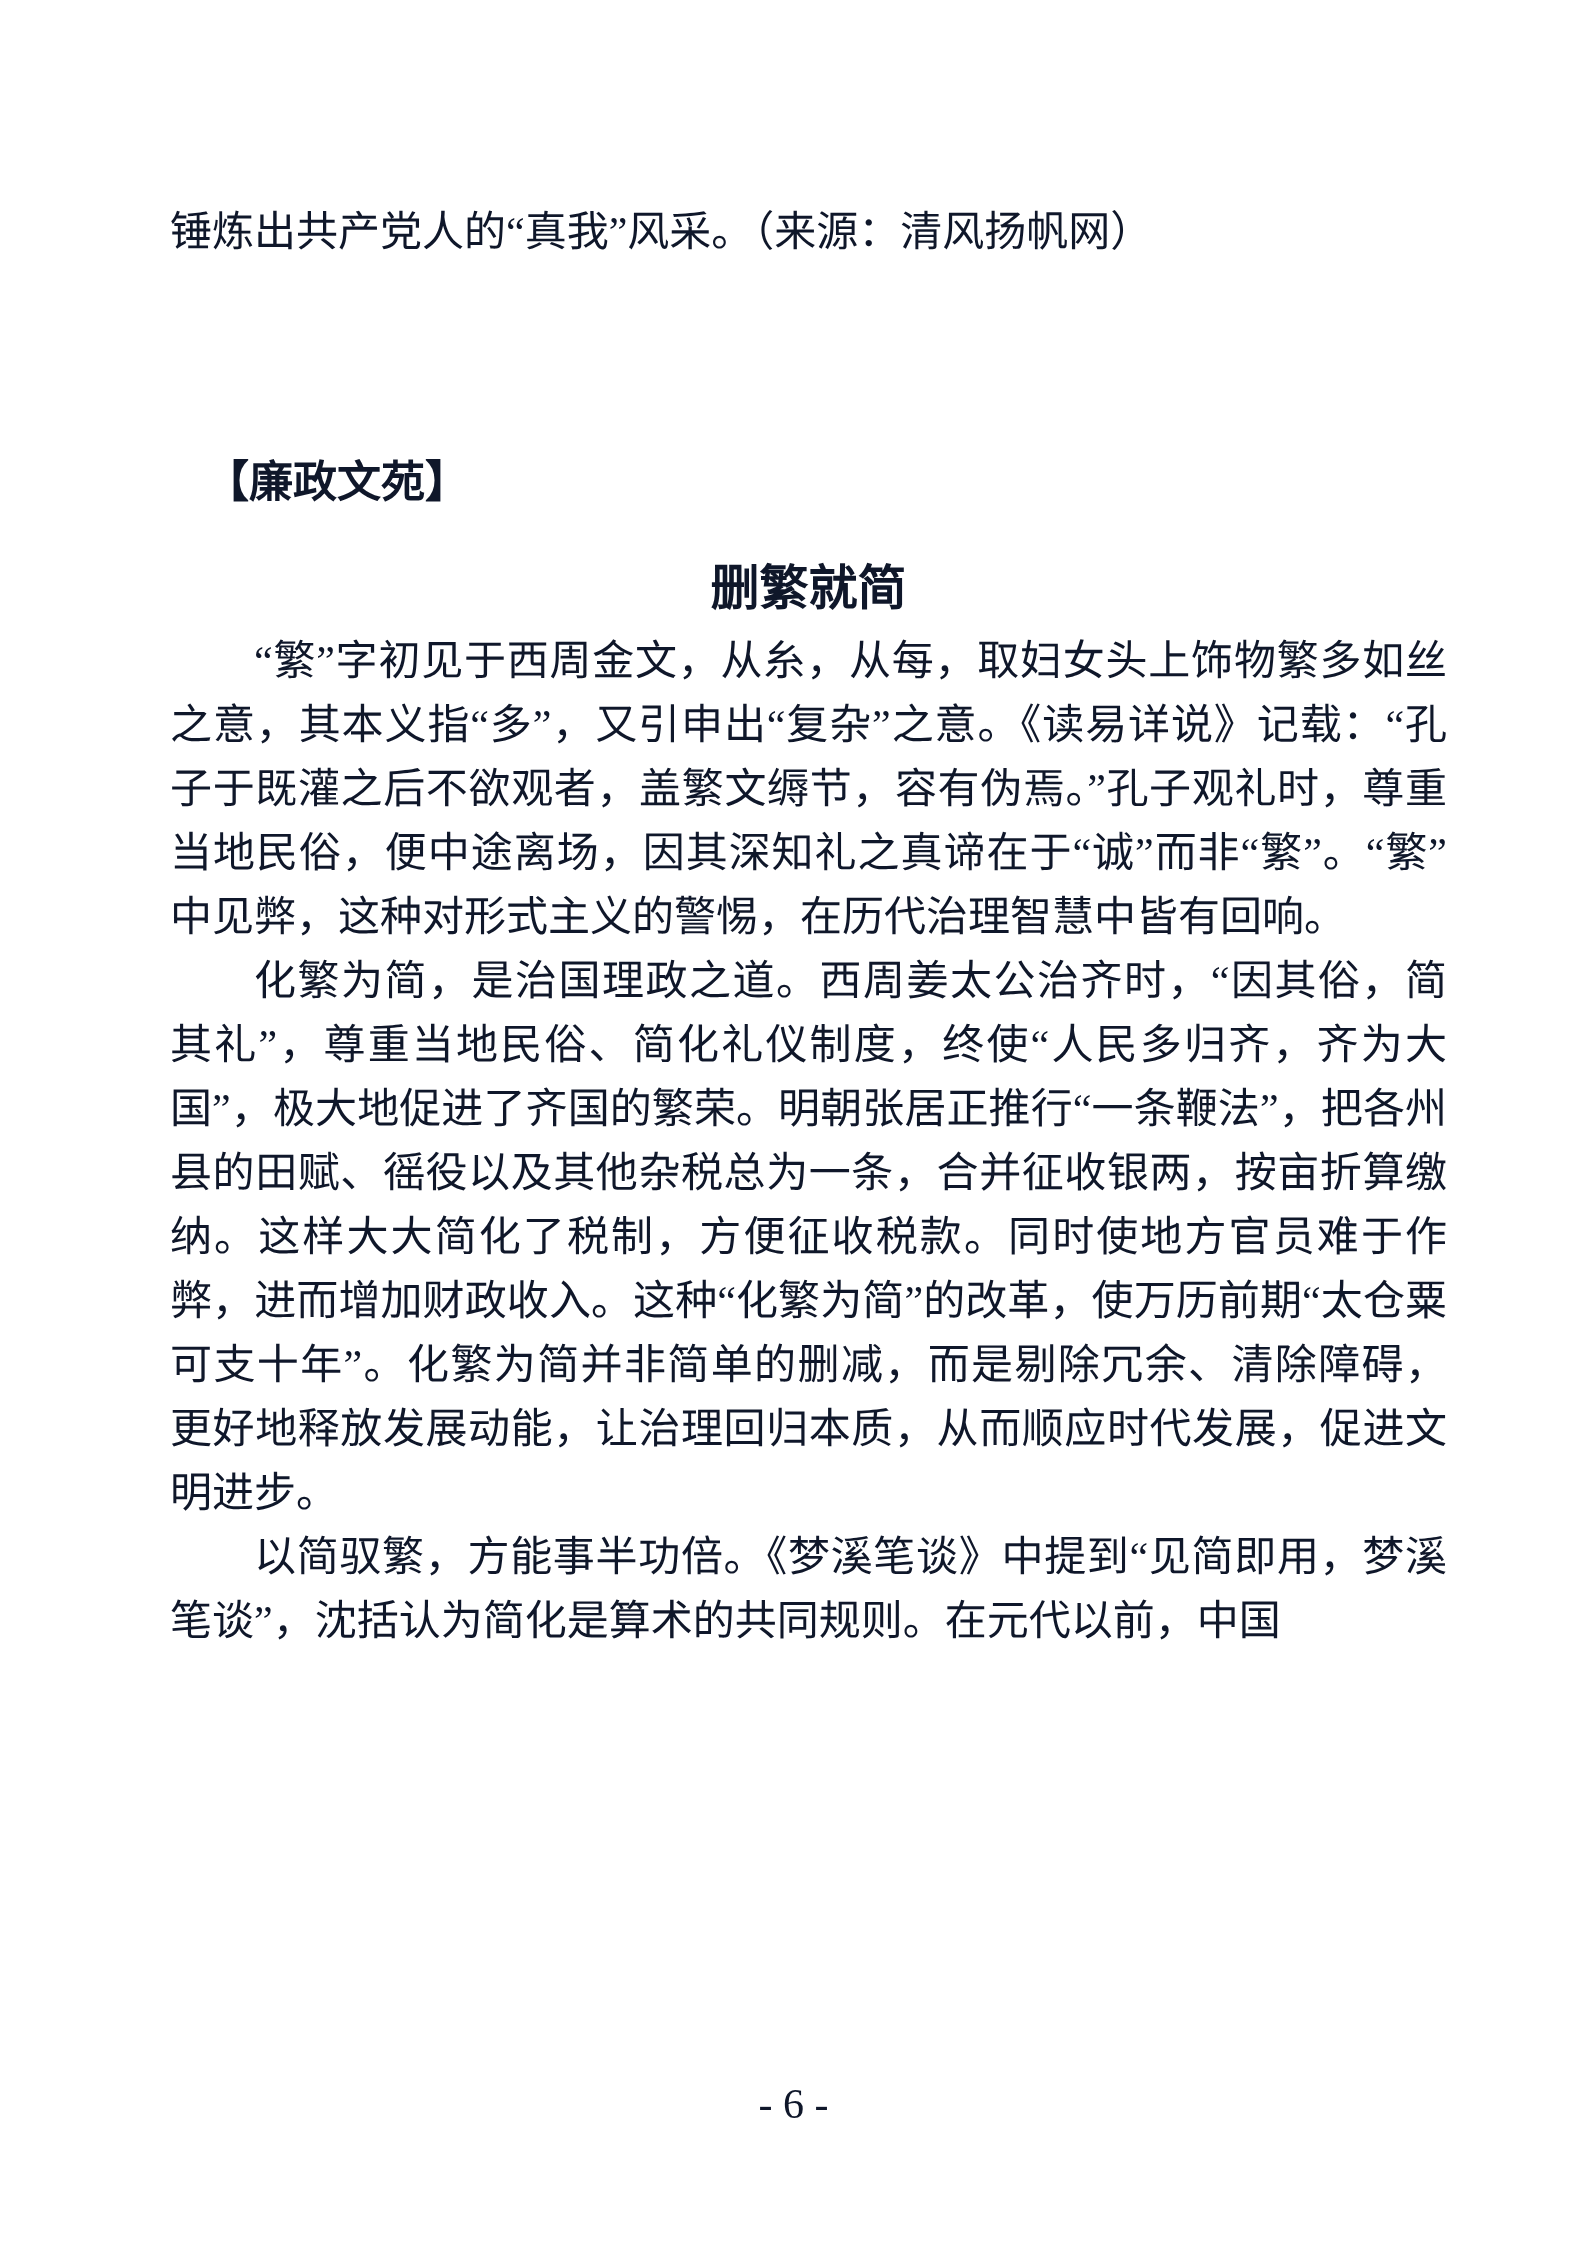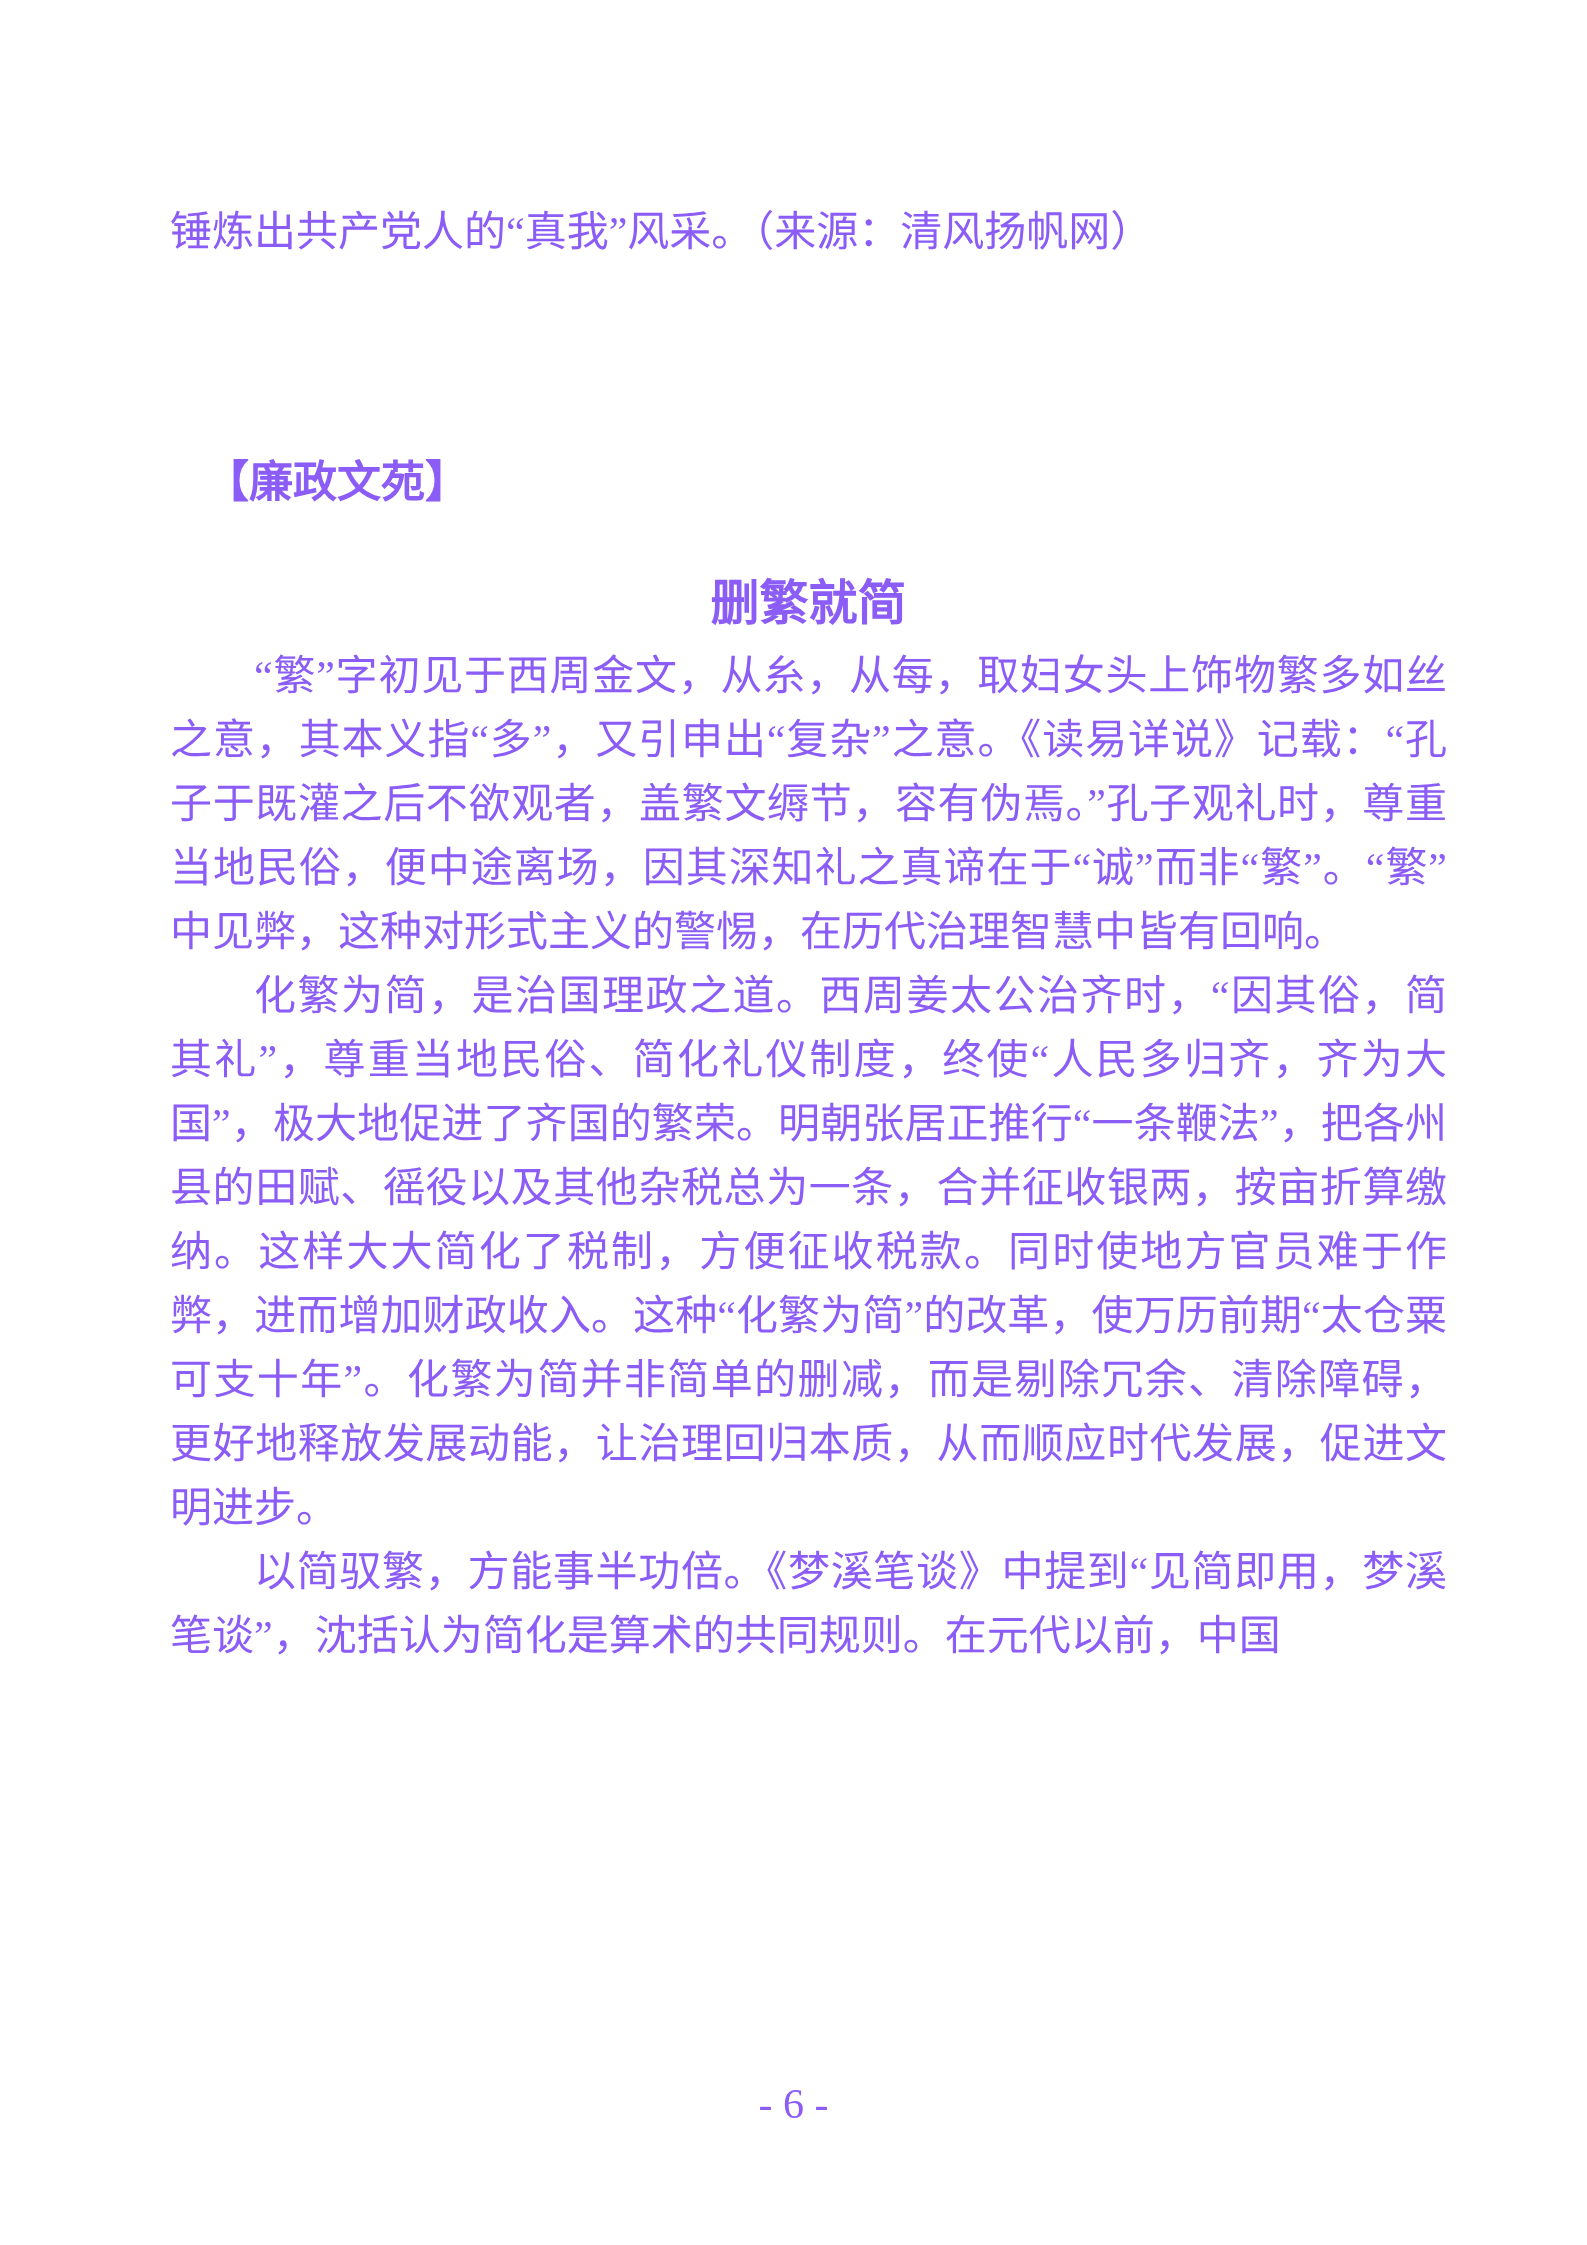--- a/index.html
+++ b/index.html
@@ -3,21 +3,21 @@
 <meta charset="utf-8">
 <style>
   * { margin: 0; padding: 0; box-sizing: border-box; }
   html, body { background: #888; }
   .page {
     position: relative;
     width: 1587px;
     height: 2245px;
     margin: 0 auto;
     background: #ffffff;
-    color: #8b5cf6;
+    color: #0f172a;
     font-family: "Liberation Serif", "DejaVu Serif", serif;
     overflow: hidden;
   }
   .content {
     position: absolute;
     left: 170px;
     right: 140px;
     top: 200px;
   }
   .body-text {
@@ -35,21 +35,21 @@
     font-size: 44px;
     line-height: 64px;
     font-weight: 700;
     margin-left: 35px;
   }
   .article-title {
     font-size: 49px;
     line-height: 72px;
     font-weight: 700;
     text-align: center;
-    margin-top: 53px;
+    margin-top: 38px;
   }
   .article-body p {
     text-indent: 2em;
     margin: 0;
   }
   .article-body { margin-top: 4px; }
   .page-footer {
     position: absolute;
     top: 2080px;
     left: 0;

